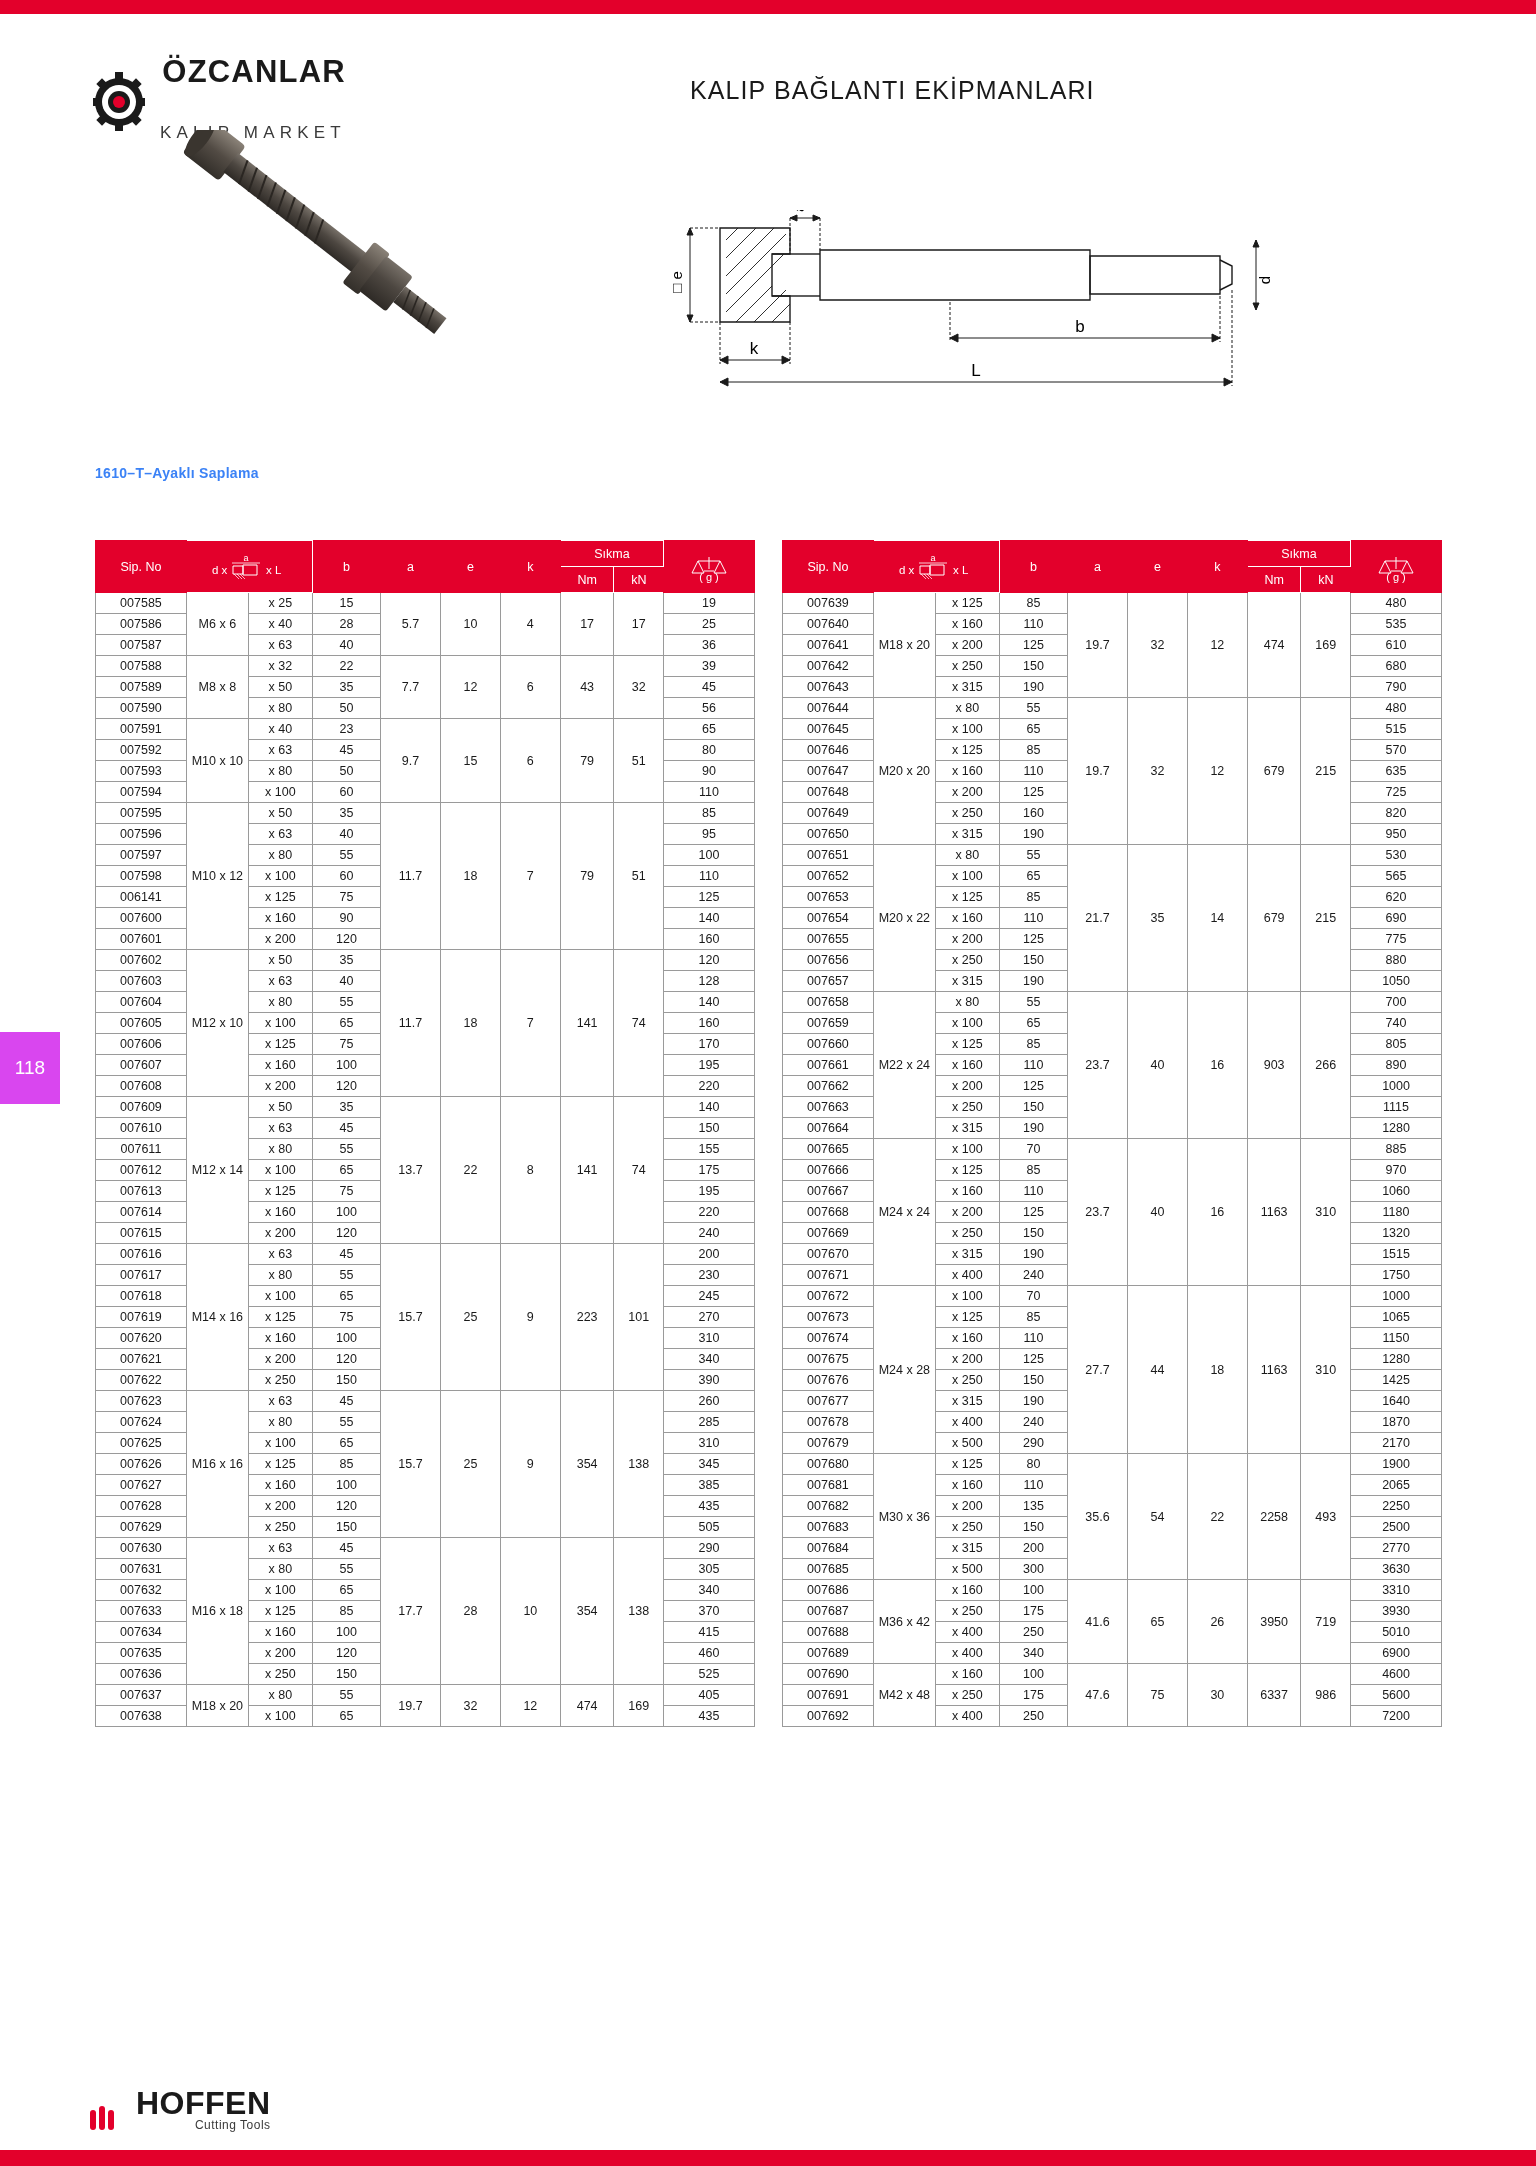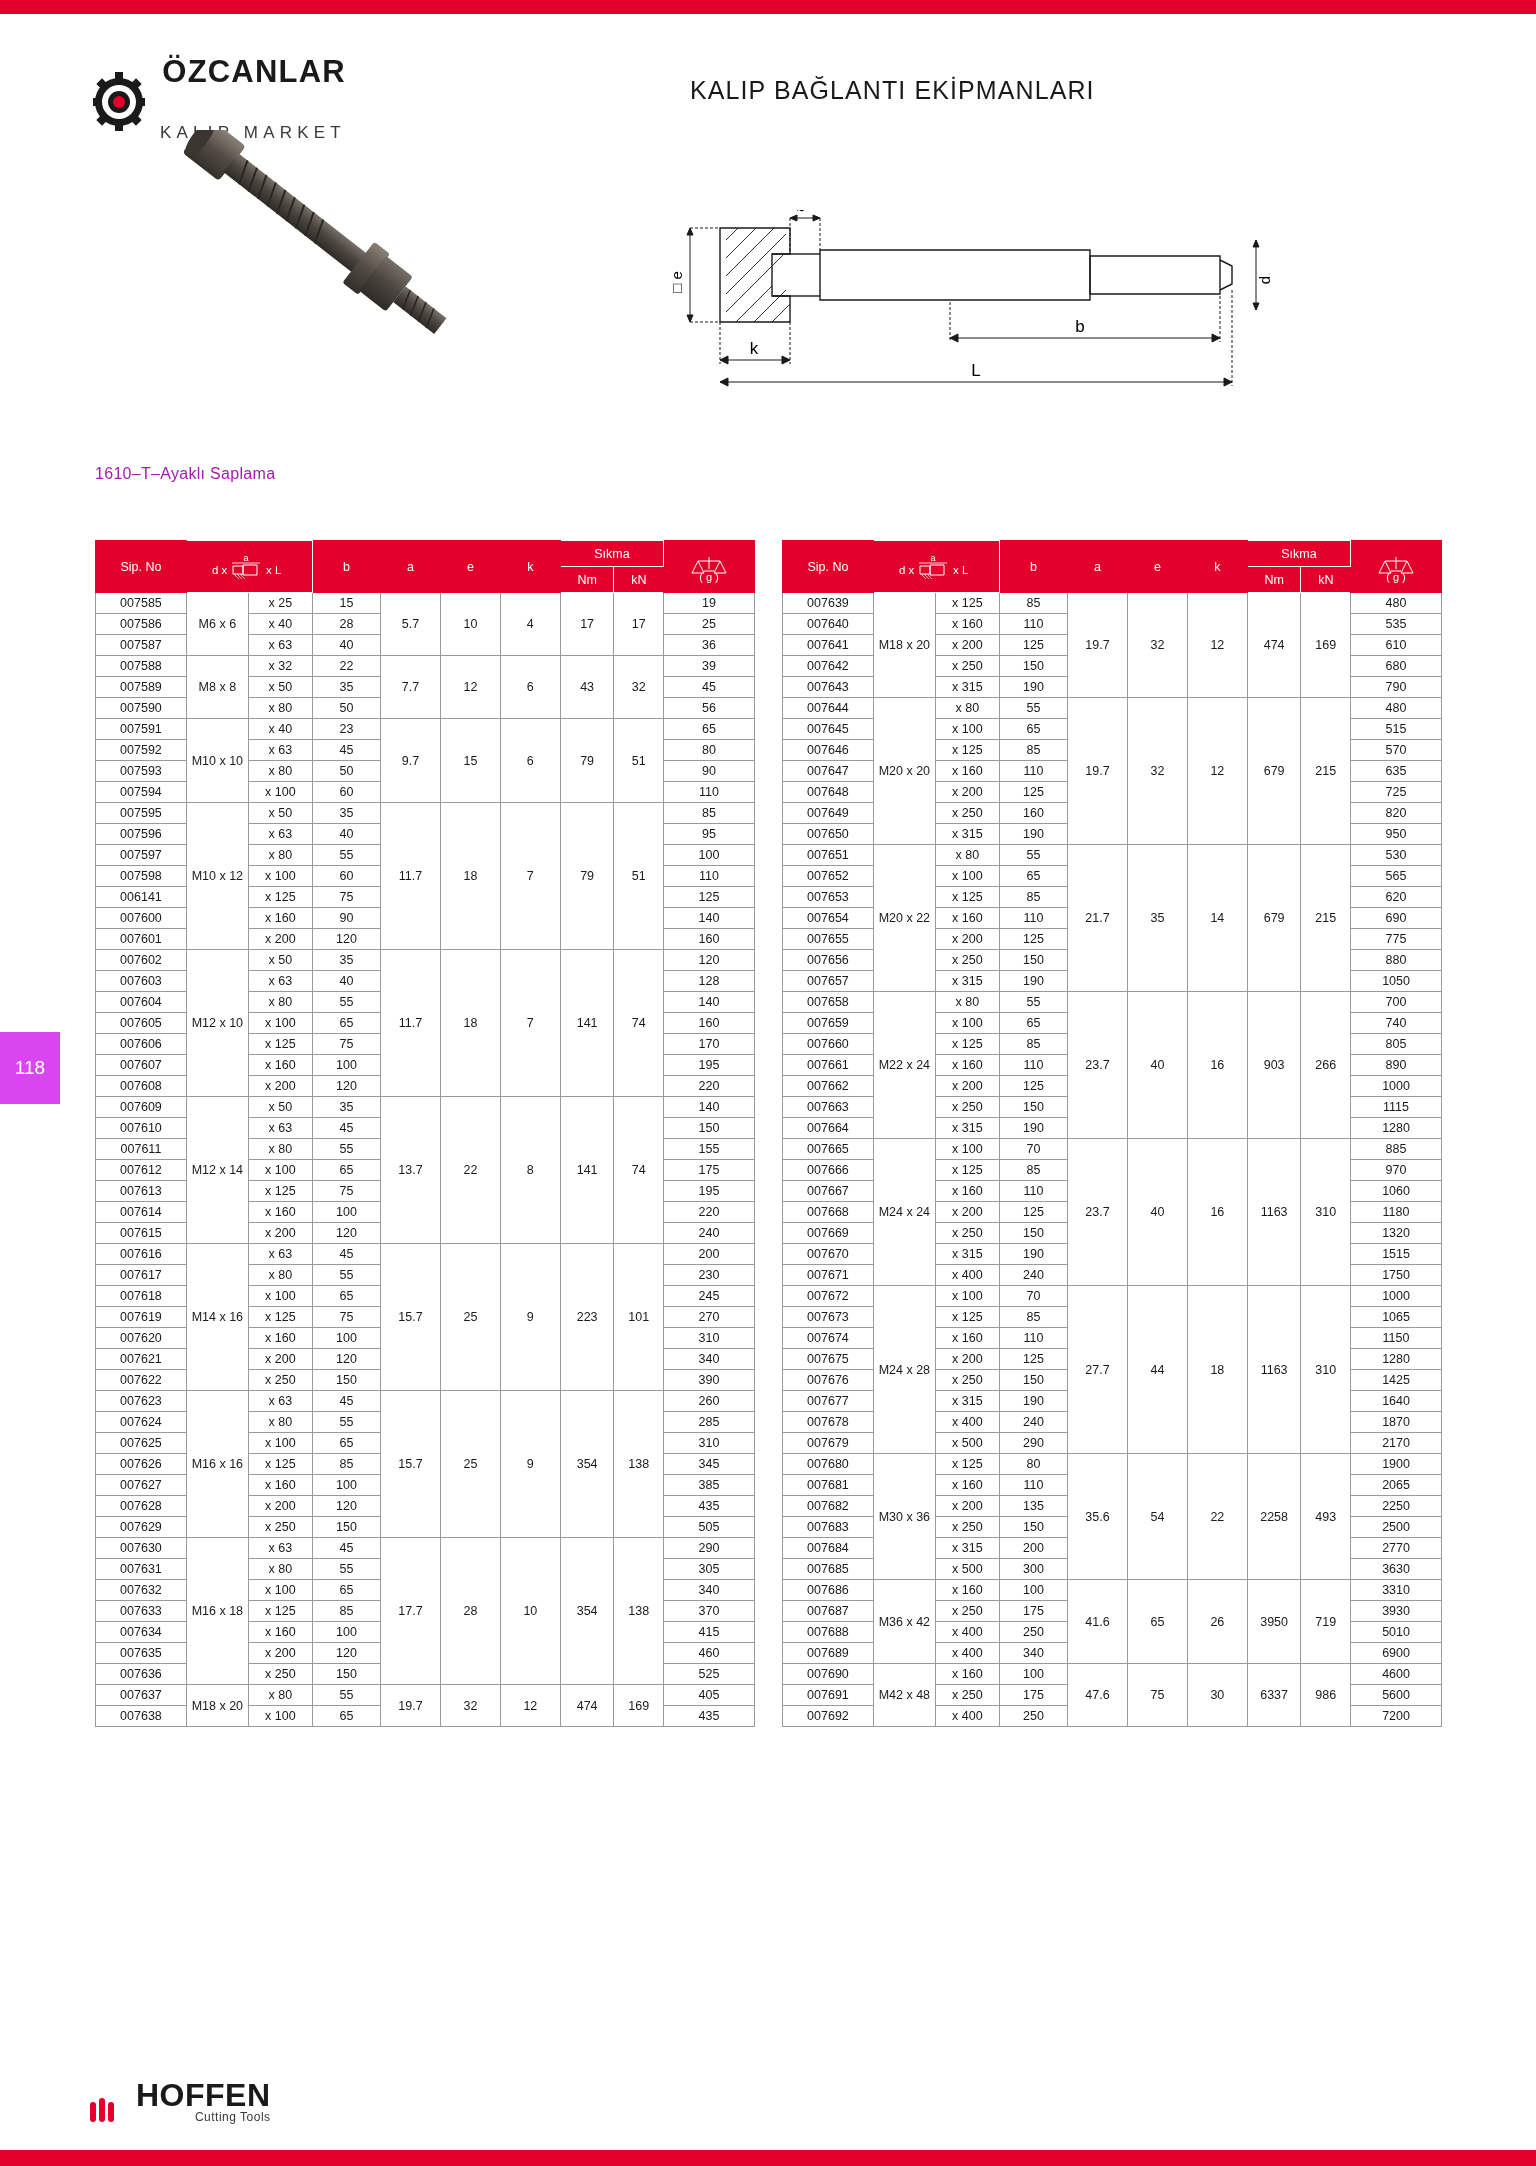--- a/index.html
+++ b/index.html
@@ -47,21 +47,21 @@
     display:flex; align-items:center; justify-content:center;
     font-size:19px;
   }
   
   .photo { position:absolute; left:120px; top:130px; width:420px; height:220px; }
   
   .drawing { position:absolute; left:660px; top:210px; width:740px; height:200px; }
   
   .section-title {
     position:absolute; left:95px; top:465px;
-    font-size:16px; font-weight:normal; color:#a21caf; letter-spacing:0.3px;
+    font-size:14px; font-weight:bold; color:#3b82f6; letter-spacing:0.3px;
   }
   
   .tbl-wrap { position:absolute; top:540px; }
   .tbl-wrap.left { left:95px; }
   .tbl-wrap.right { left:782px; }
   table.spec {
     border-collapse:collapse;
     width:660px;
     font-size:11.5px;
     color:#1a1a1a;
@@ -89,21 +89,21 @@
   .col-e    { width:58px; }
   .col-k    { width:58px; }
   .col-nm   { width:52px; }
   .col-kn   { width:48px; }
   .col-w    { width:88px; }
   .grp-top td { border-top:1.6px solid #3a3a3a; }
   .grp-bot td { border-bottom:1.6px solid #3a3a3a; }
   .hdr-icon { display:block; margin:0 auto; }
   
   .footer {
-    position:absolute; left:88px; bottom:42px;
+    position:absolute; left:88px; bottom:34px;
     display:flex; align-items:flex-end;
   }
   .hoffen-mark { width:40px; height:28px; margin-right:8px; }
   .hoffen-name { font-size:32px; font-weight:bold; letter-spacing:0.5px; color:#1a1a1a; line-height:0.95; }
   .hoffen-sub { font-size:12px; color:#3a3a3a; text-align:right; letter-spacing:0.5px; }
 </style>
 </head>
 <body>
 
 <div class="top-bar"></div>

